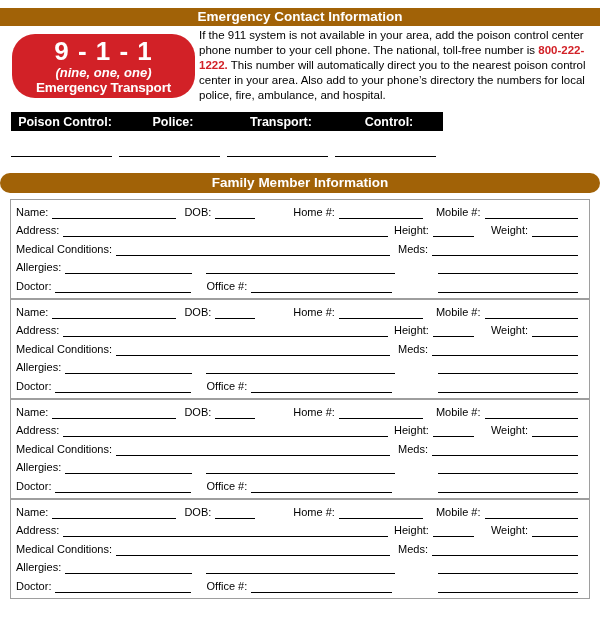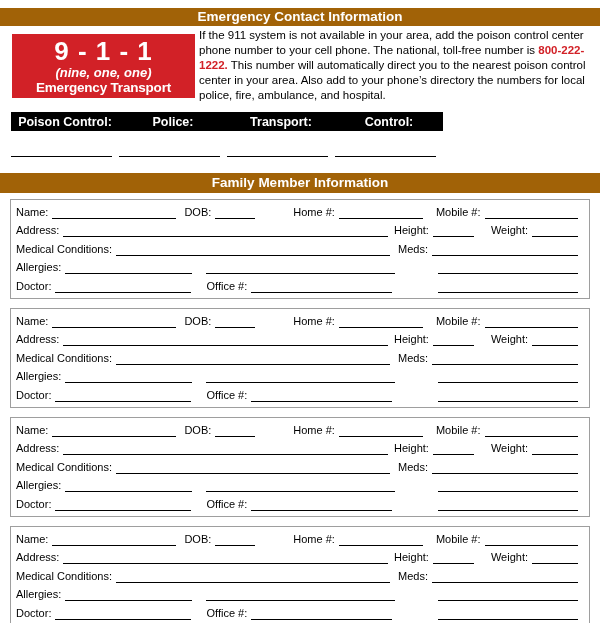--- a/index.html
+++ b/index.html
@@ -17,33 +17,34 @@
     position: absolute;
     left: 0;
     width: 600px;
     background: #a16207;
     color: #fff;
     font-weight: bold;
     font-size: 13.5px;
     text-align: center;
   }
   #topbar { top: 8px; height: 18px; line-height: 18px; }
-  #fambar { top: 173px; height: 20px; line-height: 20px; }
+  #fambar { top: 173px; height: 20px; line-height: 20px; border-radius: 10px; }
 
   .badge {
     position: absolute;
     left: 12px;
     top: 34px;
     width: 183px;
     height: 64px;
     background: #d22127;
     color: #fff;
     text-align: center;
     font-weight: bold;
     padding-top: 4px;
+    border-radius: 23px;
   }
   .badge .num { font-size: 26px; line-height: 27px; letter-spacing: 1px; }
   .badge .phon { font-size: 13px; line-height: 15px; font-style: italic; }
   .badge .cap { font-size: 13.5px; line-height: 15px; letter-spacing: -0.2px; }
 
   .instructions {
     position: absolute;
     left: 199px;
     top: 28px;
     width: 397px;
@@ -82,21 +83,20 @@
   .blocks {
     position: absolute;
     top: 199px;
     left: 10px;
     width: 580px;
   }
   .fm-block {
     width: 580px;
     height: 100px;
     border: 1px solid #9e9e9e;
-    margin-bottom: 9px;
     background: #fff;
   }
   .fm-row {
     display: flex;
     align-items: flex-end;
     height: 18.6px;
     padding: 0 11px 0 5px;
   }
   .lbl {
     font-size: 11px;

